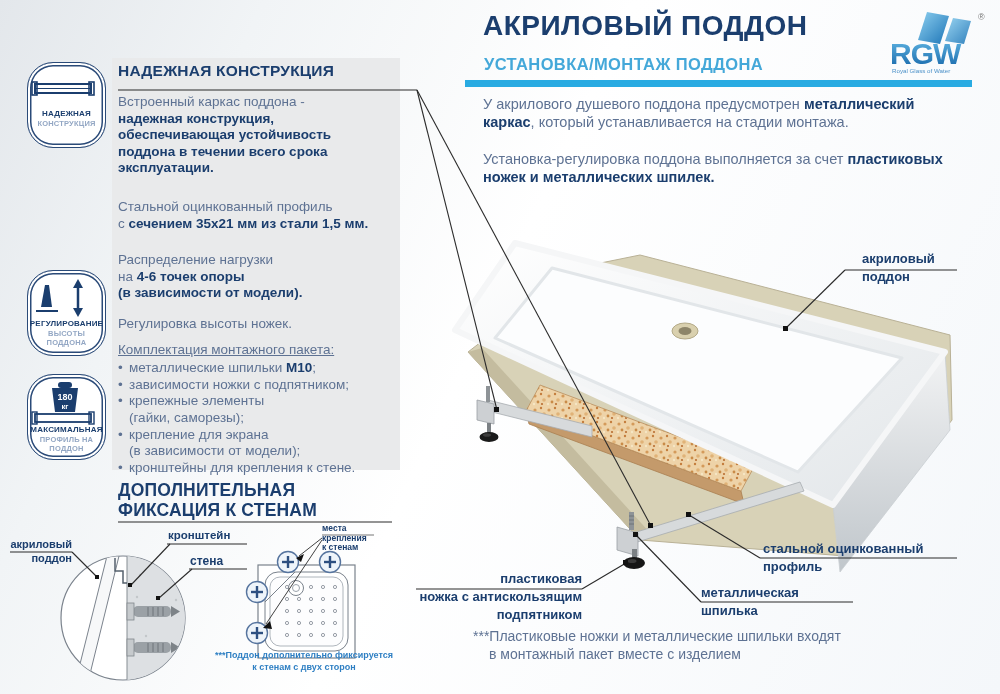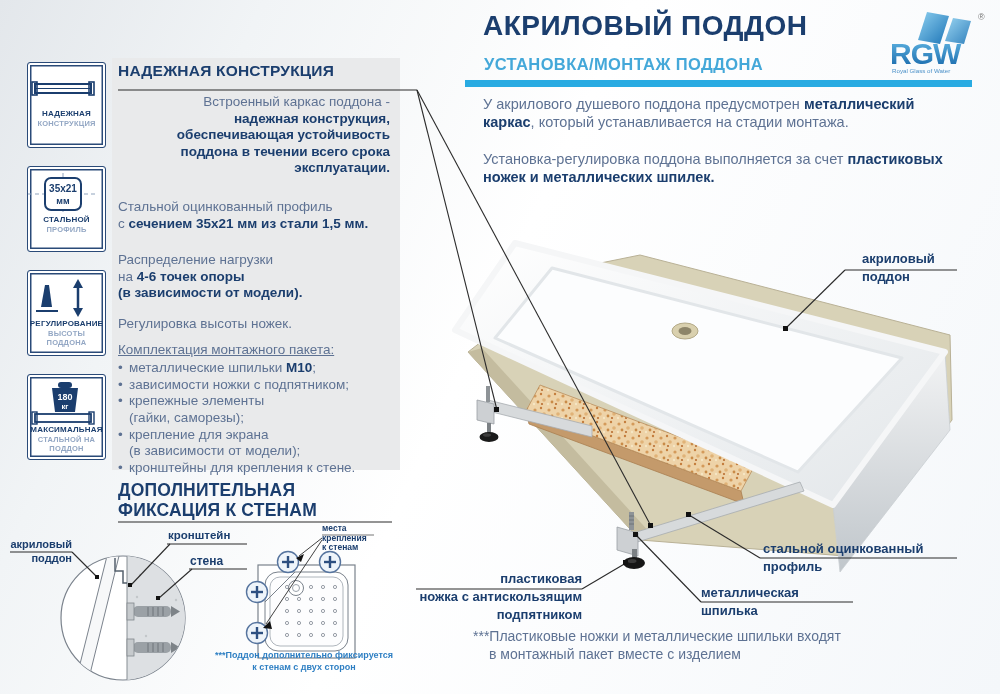--- a/index.html
+++ b/index.html
@@ -13,30 +13,30 @@
   
   .title{left:483px;top:10px;font-size:28px;font-weight:800;color:#1b3e6e;letter-spacing:.5px;white-space:nowrap;}
   .subtitle{left:484px;top:55px;font-size:16.5px;font-weight:600;color:#44a8d9;letter-spacing:.4px;white-space:nowrap;}
   .accent-bar{left:465px;top:80px;width:507px;height:7px;background:#29abe2;}
   .logo{left:885px;top:8px;width:105px;height:68px;}
   
   .panel{left:112px;top:58px;width:288px;height:412px;background:#e9eaeb;}
   .panel-heading{left:118px;top:62px;font-size:15.5px;font-weight:800;color:#1b3e6e;letter-spacing:.2px;white-space:nowrap;}
   .panel-text{left:118px;top:94px;width:272px;font-size:13.5px;line-height:1.23;color:#5e7293;}
   .panel-text p{margin:0;}
-  .p1{margin-bottom:22px!important;text-align:right;}
+  .p1{margin-bottom:22px!important;}
   .p2{margin-bottom:20px!important;}
   .p3{margin-bottom:14px!important;}
   .p4{margin-bottom:9px!important;}
   .list-heading{margin-bottom:2px!important;text-decoration:underline;}
   .bullet{display:flex;}
   .bdot{width:11px;flex:0 0 11px;}
   .btxt{flex:1;}
   
-  .icon-box{left:27px;width:77px;height:84px;background:#fff;border:1.5px solid #2a4a78;border-radius:3px;
+  .icon-box{left:27px;width:77px;height:84px;background:#fff;border:1.5px solid #2a4a78;border-radius:26px;
     box-shadow:inset 0 0 0 2px #fff, inset 0 0 0 3.5px #2a4a78;text-align:center;}
   .icon-art{margin-top:6px;}
   .il1{font-size:8px;font-weight:800;color:#1b3e6e;letter-spacing:.2px;line-height:1.2;}
   .il2{font-size:7.5px;font-weight:600;color:#93a7c4;letter-spacing:.2px;line-height:1.2;}
   
   .intro-p{left:483px;width:505px;font-size:14.5px;line-height:1.27;color:#5e7293;}
   
   .callout{font-weight:700;color:#1b3e6e;font-size:13px;line-height:18px;}
   .callout.small{font-size:11px;line-height:14px;}
   
@@ -246,31 +246,20 @@
     <svg class="icon-art" width="70" height="40" viewBox="0 0 70 40">
       <rect x="7" y="15" width="56" height="9" fill="none" stroke="#1b3e6e" stroke-width="2"></rect>
       <line x1="7" y1="19.5" x2="63" y2="19.5" stroke="#1b3e6e" stroke-width="1"></line>
       <rect x="4" y="13" width="5" height="13" fill="none" stroke="#1b3e6e" stroke-width="1.6"></rect>
       <rect x="61" y="13" width="5" height="13" fill="none" stroke="#1b3e6e" stroke-width="1.6"></rect>
     </svg>
     <div class="il1">НАДЕЖНАЯ</div>
     <div class="il2">КОНСТРУКЦИЯ</div>
   </div>
 
-  <div class="abs icon-box" style="top:166px;">
-    <svg class="icon-art" width="70" height="42" viewBox="0 0 70 42">
-      <line x1="0" y1="21" x2="70" y2="21" stroke="#8fa3bd" stroke-width="1" stroke-dasharray="4 3"></line>
-      <line x1="35" y1="0" x2="35" y2="42" stroke="#8fa3bd" stroke-width="1" stroke-dasharray="4 3"></line>
-      <rect x="17" y="5" width="36" height="32" rx="6" fill="#fff" stroke="#1b3e6e" stroke-width="2"></rect>
-      <text x="35" y="19" text-anchor="middle" font-size="10" font-weight="bold" fill="#1b3e6e">35х21</text>
-      <text x="35" y="31" text-anchor="middle" font-size="9" font-weight="bold" fill="#1b3e6e">мм</text>
-    </svg>
-    <div class="il1">СТАЛЬНОЙ</div>
-    <div class="il2">ПРОФИЛЬ</div>
-  </div>
 
   <div class="abs icon-box" style="top:270px;">
     <svg class="icon-art" width="70" height="42" viewBox="0 0 70 42">
       <path d="M17,8 L21,8 L24,30 L13,30 Z" fill="#1b3e6e"></path>
       <line x1="8" y1="34" x2="30" y2="34" stroke="#1b3e6e" stroke-width="2"></line>
       <line x1="50" y1="9" x2="50" y2="33" stroke="#1b3e6e" stroke-width="2.5"></line>
       <polygon points="50,2 45,11 55,11" fill="#1b3e6e"></polygon>
       <polygon points="50,40 45,31 55,31" fill="#1b3e6e"></polygon>
     </svg>
     <div class="il1">РЕГУЛИРОВАНИЕ</div>
@@ -281,21 +270,21 @@
     <svg class="icon-art" width="70" height="44" viewBox="0 0 70 44">
       <rect x="30" y="1" width="14" height="6" rx="3" fill="#1b3e6e"></rect>
       <path d="M24,7 L50,7 L47,31 L27,31 Z" fill="#1b3e6e"></path>
       <text x="37" y="19" text-anchor="middle" font-size="9" font-weight="bold" fill="#ffffff">180</text>
       <text x="37" y="28" text-anchor="middle" font-size="7.5" font-weight="bold" fill="#ffffff">кг</text>
       <rect x="7" y="33" width="56" height="8" fill="none" stroke="#1b3e6e" stroke-width="1.8"></rect>
       <rect x="4" y="31" width="5" height="12" fill="none" stroke="#1b3e6e" stroke-width="1.4"></rect>
       <rect x="61" y="31" width="5" height="12" fill="none" stroke="#1b3e6e" stroke-width="1.4"></rect>
     </svg>
     <div class="il1">МАКСИМАЛЬНАЯ</div>
-    <div class="il2">СТАЛЬНОЙ НА ПОДДОН</div>
+    <div class="il2">ПРОФИЛЬ НА ПОДДОН</div>
   </div>
 
   <div class="abs panel-heading">НАДЕЖНАЯ КОНСТРУКЦИЯ</div>
   <div class="abs panel-text">
     <p class="p1"><span>Встроенный каркас поддона -<br></span><span class="b">надежная конструкция,<br>обеспечивающая устойчивость<br>поддона в течении всего срока<br>эксплуатации.</span></p>
     <p class="p2"><span>Стальной оцинкованный профиль<br>с </span><span class="b">сечением 35х21 мм из стали 1,5 мм.</span></p>
     <p class="p3"><span>Распределение нагрузки<br>на </span><span class="b">4-6 точек опоры<br>(в зависимости от модели).</span></p>
     <p class="p4"><span>Регулировка высоты ножек.</span></p>
     <p class="list-heading b" style="font-weight:400;color:#5e7293;">Комплектация монтажного пакета:</p>
     <div>

